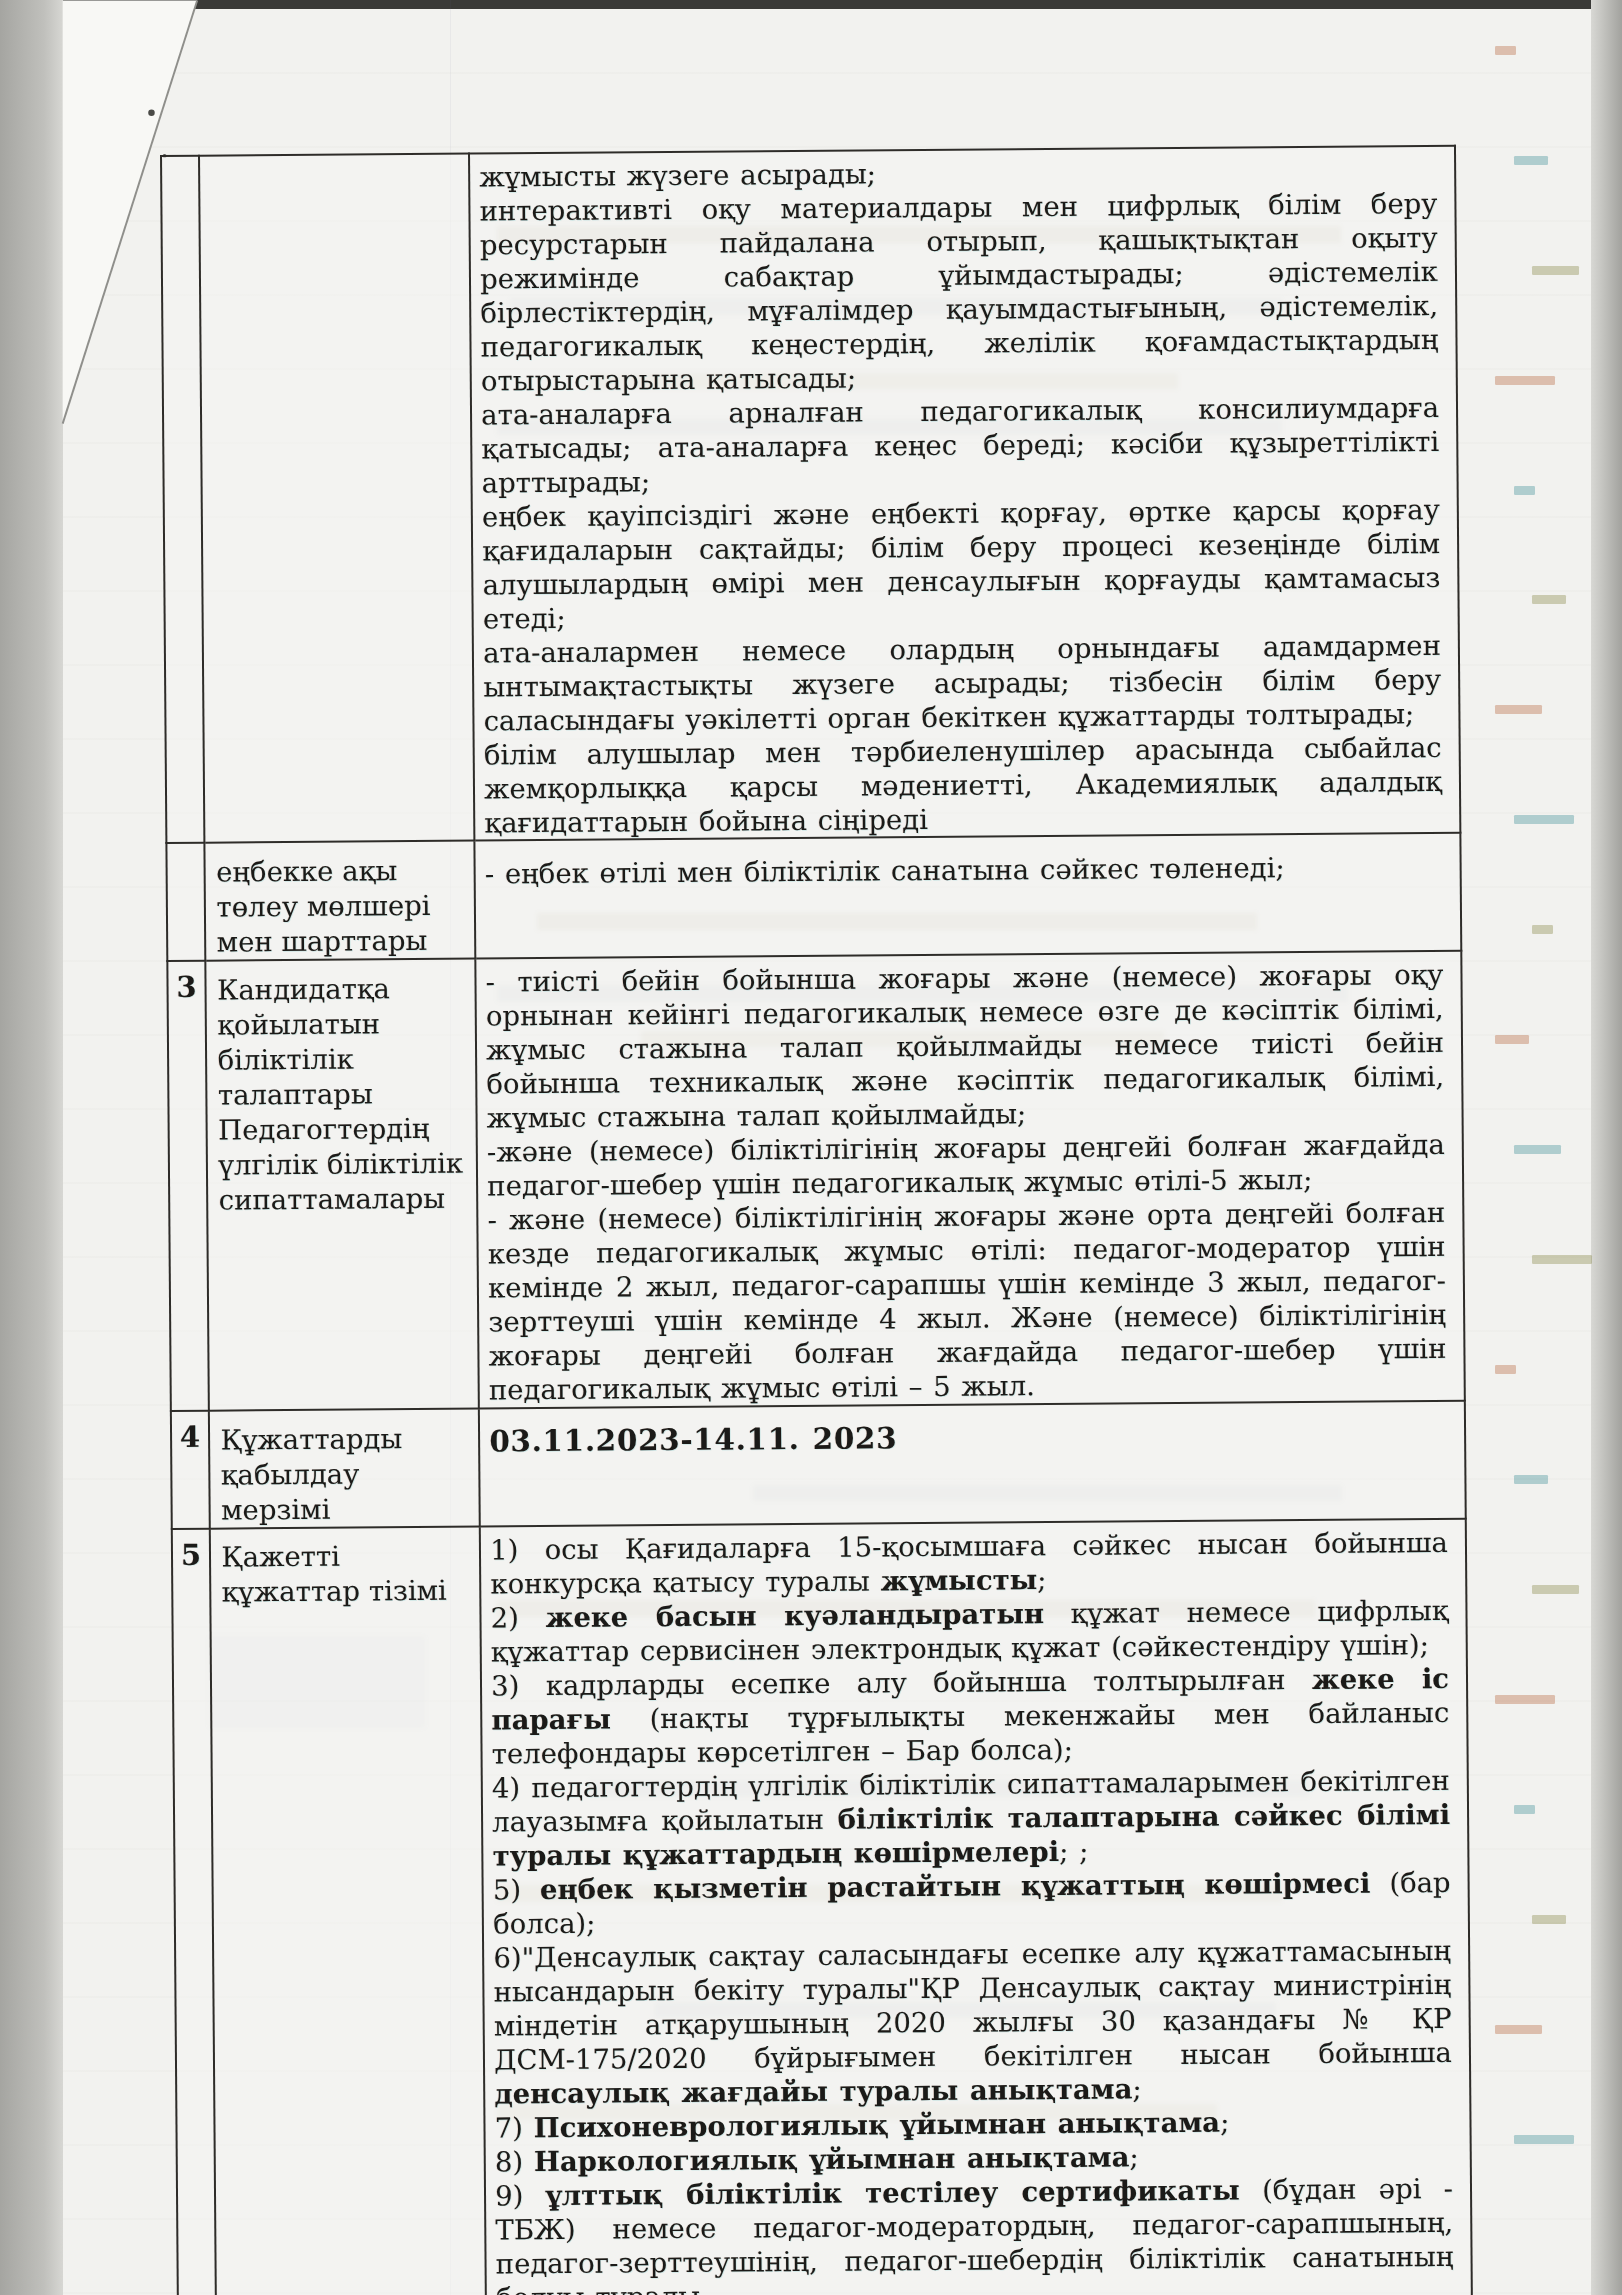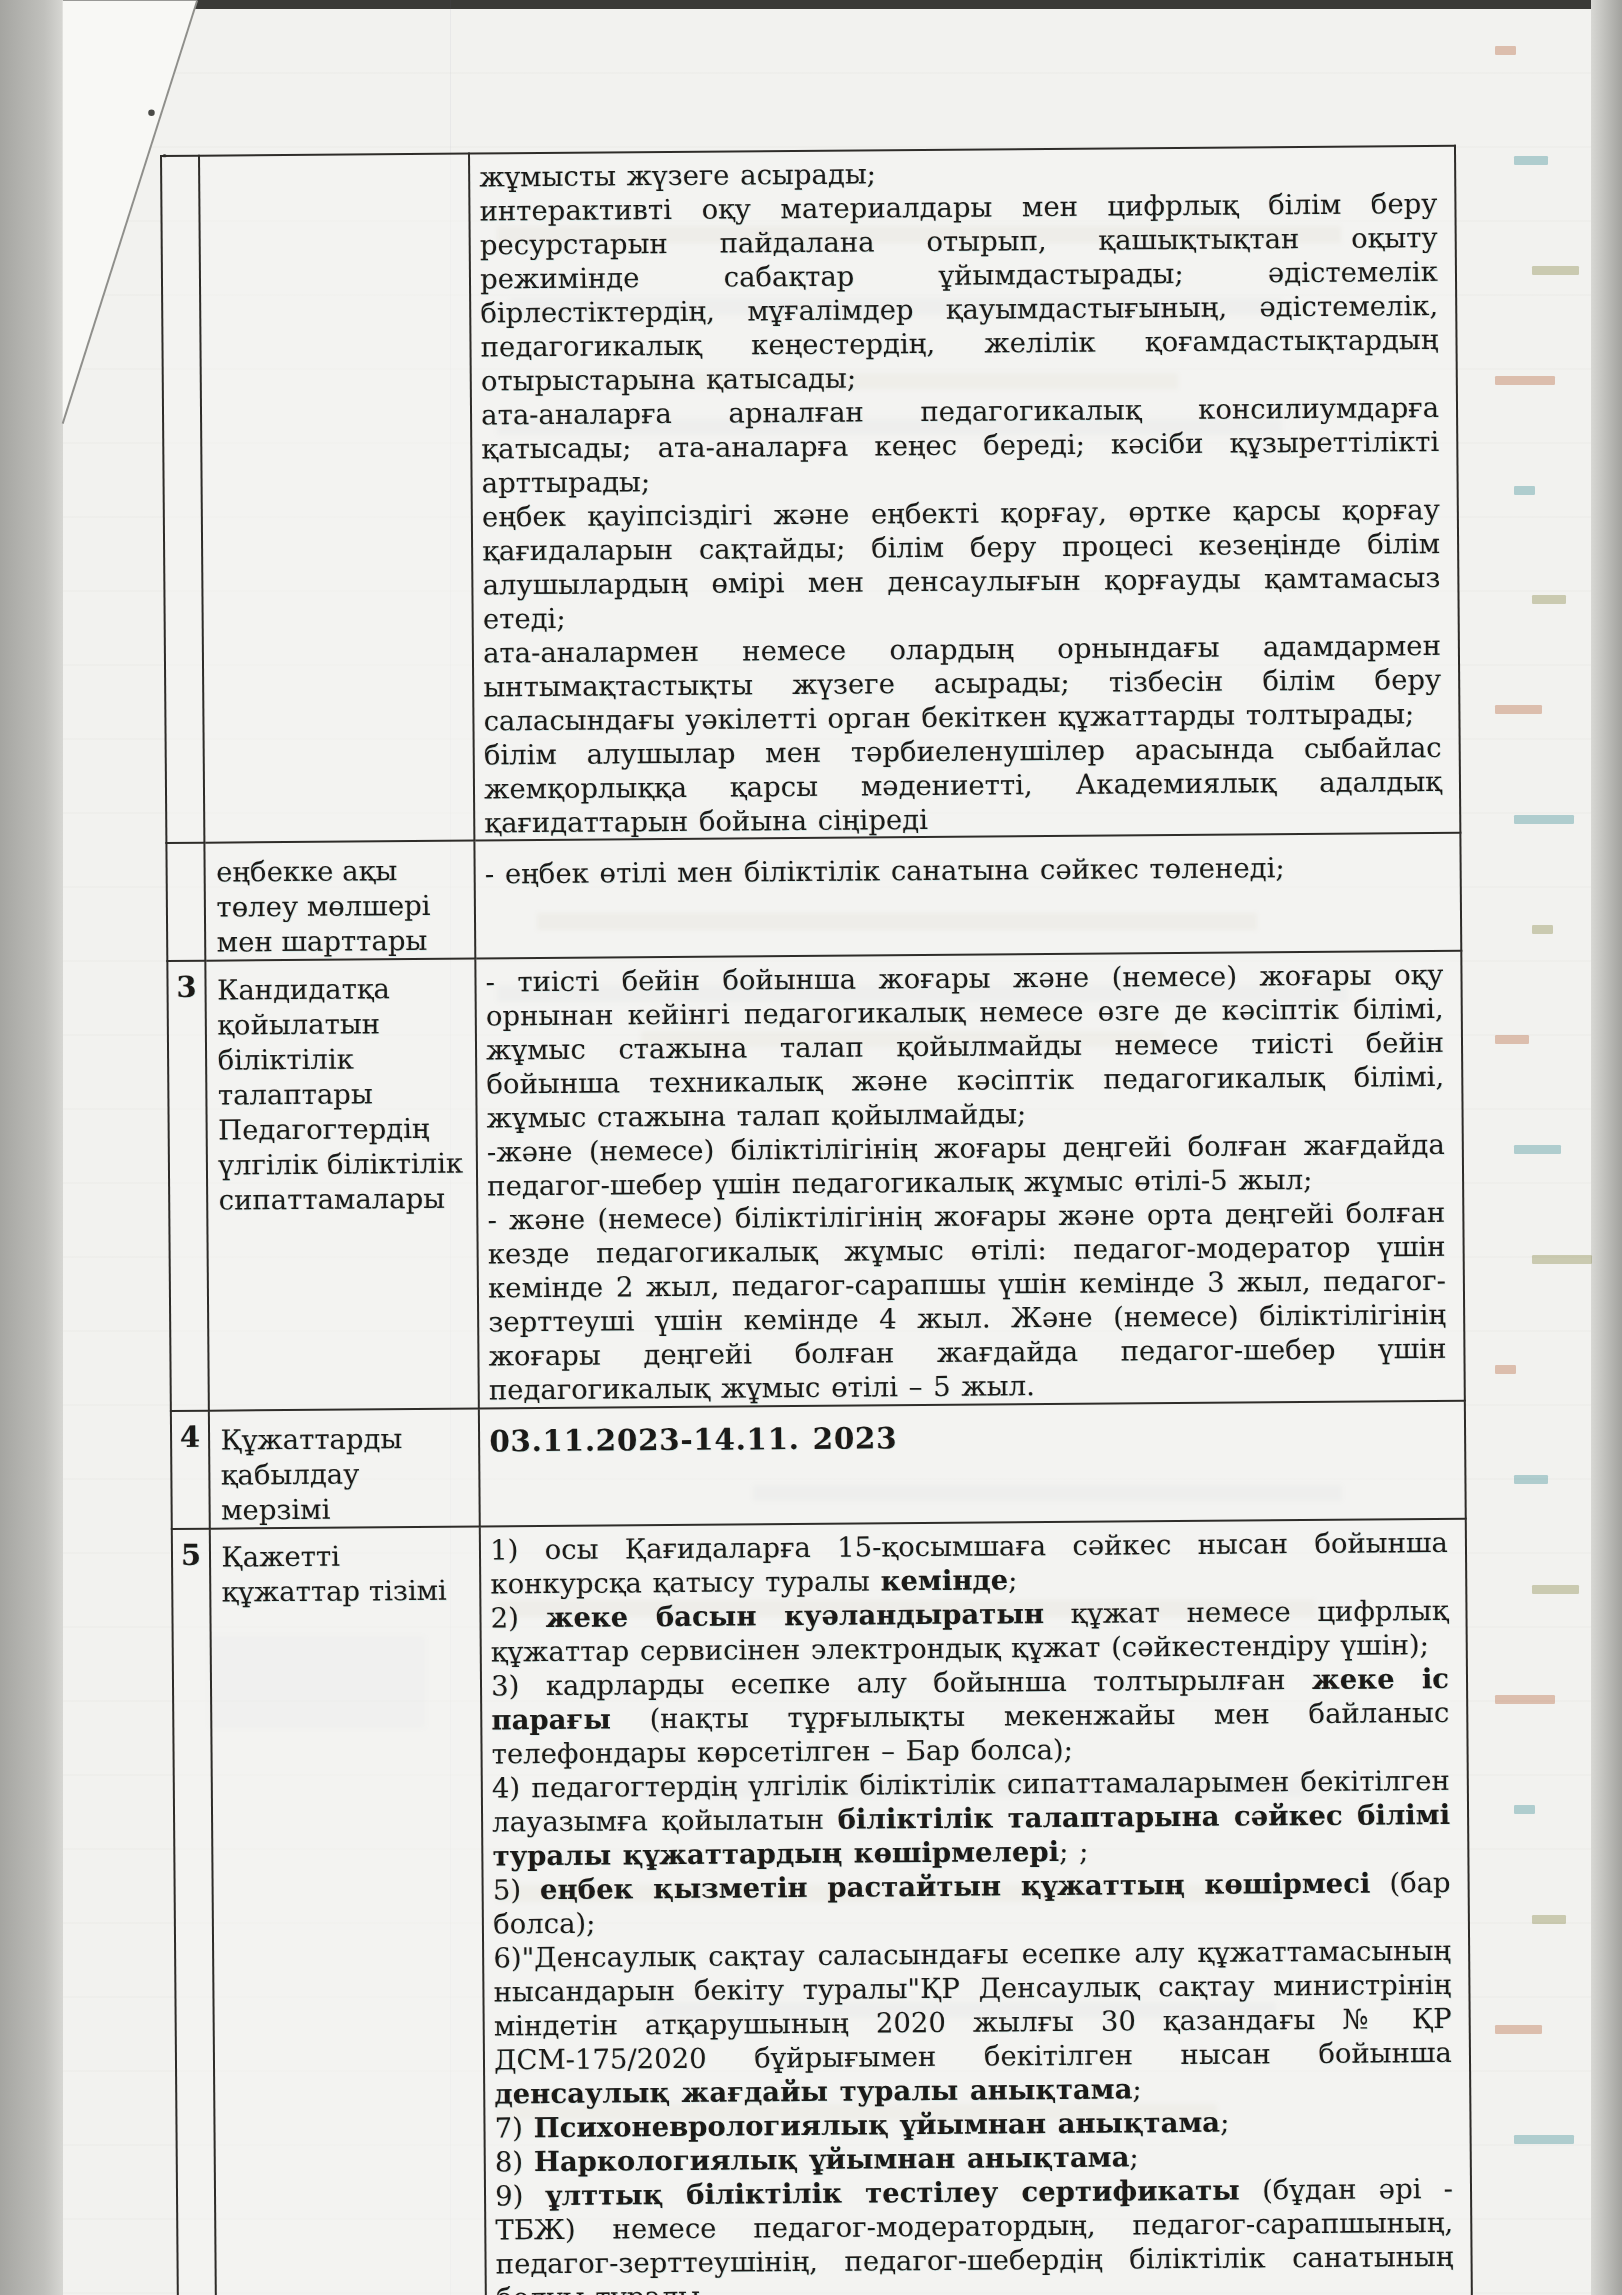--- a/index.html
+++ b/index.html
@@ -137,21 +137,21 @@
       <td class="num">4</td>
       <td class="label">Құжаттарды қабылдау мерзімі</td>
       <td class="content pad-lg date-cell">
             <div class="para single"><span class="b">03.11.2023-14.11. 2023</span></div>
           </td>
     </tr>
     <tr style="height:784px">
       <td class="num">5</td>
       <td class="label">Қажетті құжаттар тізімі</td>
       <td class="content">
-            <div class="para"><span>1) осы Қағидаларға 15-қосымшаға сәйкес нысан бойынша конкурсқа қатысу туралы </span><span class="b">кемінде</span><span>;</span></div>
+            <div class="para"><span>1) осы Қағидаларға 15-қосымшаға сәйкес нысан бойынша конкурсқа қатысу туралы </span><span class="b">жұмысты</span><span>;</span></div>
             <div class="para"><span>2) </span><span class="b">жеке басын куәландыратын</span><span> құжат немесе цифрлық құжаттар сервисінен электрондық құжат (сәйкестендіру үшін);</span></div>
             <div class="para"><span>3) кадрларды есепке алу бойынша толтырылған </span><span class="b">жеке іс парағы</span><span> (нақты тұрғылықты мекенжайы мен байланыс телефондары көрсетілген – Бар болса);</span></div>
             <div class="para"><span>4) педагогтердің үлгілік біліктілік сипаттамаларымен бекітілген лауазымға қойылатын </span><span class="b">біліктілік талаптарына сәйкес білімі туралы құжаттардың көшірмелері</span><span>; ;</span></div>
             <div class="para"><span>5) </span><span class="b">еңбек қызметін растайтын құжаттың көшірмесі</span><span> (бар болса);</span></div>
             <div class="para"><span>6)"Денсаулық сақтау саласындағы есепке алу құжаттамасының нысандарын бекіту туралы"ҚР Денсаулық сақтау министрінің міндетін атқарушының 2020 жылғы 30 қазандағы № ҚР ДСМ-175/2020 бұйрығымен бекітілген нысан бойынша </span><span class="b">денсаулық жағдайы туралы анықтама</span><span>;</span></div>
             <div class="para"><span>7) </span><span class="b">Психоневрологиялық ұйымнан анықтама</span><span>;</span></div>
             <div class="para"><span>8) </span><span class="b">Наркологиялық ұйымнан анықтама</span><span>;</span></div>
             <div class="para"><span>9) </span><span class="b">ұлттық біліктілік тестілеу сертификаты</span><span> (бұдан әрі - ТБЖ) немесе педагог-модератордың, педагог-сарапшының, педагог-зерттеушінің, педагог-шебердің біліктілік санатының болуы туралы</span></div>
           </td>
     </tr>

